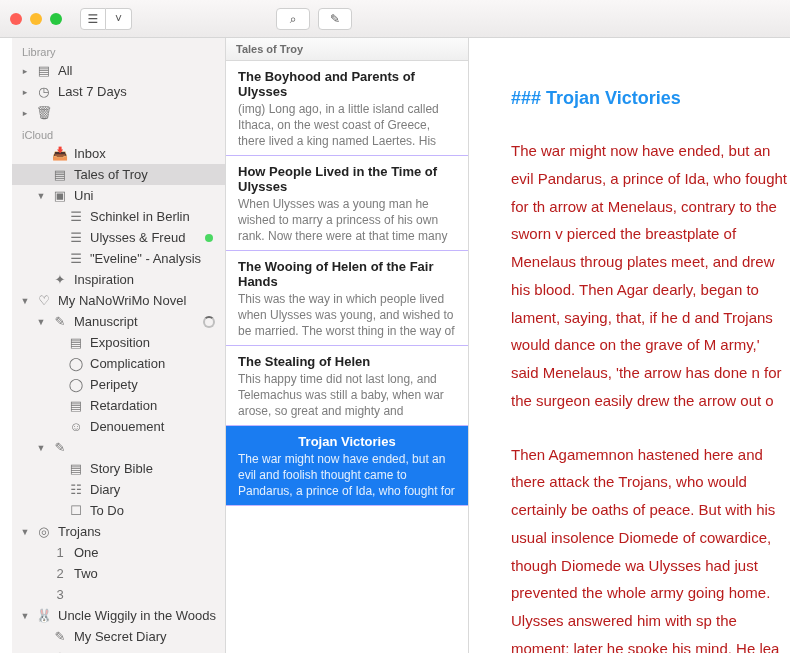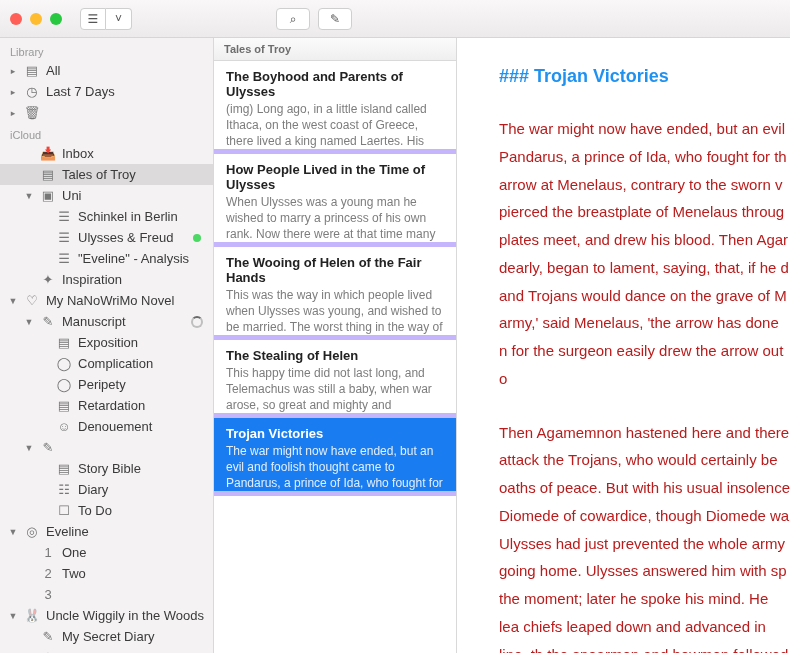--- a/index.html
+++ b/index.html
@@ -21,49 +21,49 @@
   color: #555; font-size: 12px;
 }
 .tb-group { display: flex; }
 .tb-group .tb-btn:first-child { border-radius: 4px 0 0 4px; }
 .tb-group .tb-btn:last-child  { border-radius: 0 4px 4px 0; border-left: 0; }
 
 .toolbar-spacer { flex: 0 0 128px; }
 
 
 .main { display: flex; height: calc(100% - 38px); }
-.sidebar { width: 214px; background: #f4f2f2; border-right: 1px solid #d9d9d9; overflow-y: auto; font-size: 13px; color: #3a3a3a; padding-top: 2px;}
+.sidebar { width: 214px; background: #f4f2f2; border-right: 1px solid #d9d9d9; overflow-y: auto; font-size: 13px; color: #3a3a3a; padding-top: 2px; margin-left: 12px;}
 .list    { width: 243px; background: #fff; border-right: 1px solid #d9d9d9; display: flex; flex-direction: column; }
-.editor  { flex: 1; background: #fff; overflow: hidden; padding: 28px 0 0 42px; }
+.editor  { flex: 1; background: #fff; overflow: hidden; padding: 50px 0 0 42px; }
 
 
 .sb-header { font-size: 11px; color: #9a9a9a; padding: 6px 10px 2px; }
 .sb-item { display: flex; align-items: center; gap: 6px; padding: 3px 6px 3px 8px; position: relative; }
 .sb-item.selected { background: #dcdadb; }
 .sb-indent-1 { padding-left: 24px; }
 .sb-indent-2 { padding-left: 40px; }
 .disclosure { width: 10px; color: #7a7a7a; font-size: 9px; display: inline-flex; justify-content: center;}
 .sb-ico { width: 16px; text-align: center; color: #777; font-size: 13px; }
 .sb-label { flex: 1; white-space: nowrap; overflow: hidden; text-overflow: ellipsis; }
 .status-dot { width: 8px; height: 8px; border-radius: 50%; background: #4bd863; margin-right: 6px;}
 .progress-ring { width: 12px; height: 12px; border: 2px solid #bfbfbf; border-top-color: #6a6a6a; border-radius: 50%; margin-right: 4px;}
 
 
 .list-header {
   height: 23px; background: linear-gradient(#fbfbfb,#efefef); border-bottom: 1px solid #d9d9d9;
   font-size: 11px; font-weight: 700; color: #6d6d6d; display: flex; align-items: center; padding: 0 10px;
 }
 .list-body { flex:1; overflow-y:auto; }
 .note {
-  padding: 8px 12px 0; border-bottom: 5px solid #c4b5fd;
+  padding: 8px 12px 6px; border-bottom: 1px solid #c4b5fd;
 }
 .note-title { font-size: 13px; font-weight: 700; color: #222; margin-bottom: 2px; }
 .note-preview { font-size: 12px; color: #7d7d7d; line-height: 1.35; max-height: 48px; overflow: hidden; }
 .note.selected { background: #1a7cf1; }
-.note.selected .note-title { color: #fff; }
+.note.selected .note-title { color: #fff; text-align: center; }
 .note.selected .note-preview { color: rgba(255,255,255,0.88); }
 
 
 .ed-title { color: #1f92f1; font-weight: 700; font-size: 18px; margin-bottom: 28px; }
 .ed-body p { font-size: 15px; color: #b91c1c; line-height: 1.85; margin-bottom: 26px; white-space: normal;}
 </style>
 </head>
 <body>
 
 <div class="titlebar">
@@ -194,21 +194,21 @@
           <span class="sb-label">Diary</span>
         </div>
         <div class="sb-item sb-indent-2">
           <span class="disclosure"></span>
           <span class="sb-ico">☐</span>
           <span class="sb-label">To Do</span>
         </div>
         <div class="sb-item">
           <span class="disclosure">▼</span>
           <span class="sb-ico">◎</span>
-          <span class="sb-label">Eveline</span>
+          <span class="sb-label">Trojans</span>
         </div>
         <div class="sb-item sb-indent-1">
           <span class="disclosure"></span>
           <span class="sb-ico">1</span>
           <span class="sb-label">One</span>
         </div>
         <div class="sb-item sb-indent-1">
           <span class="disclosure"></span>
           <span class="sb-ico">2</span>
           <span class="sb-label">Two</span>

